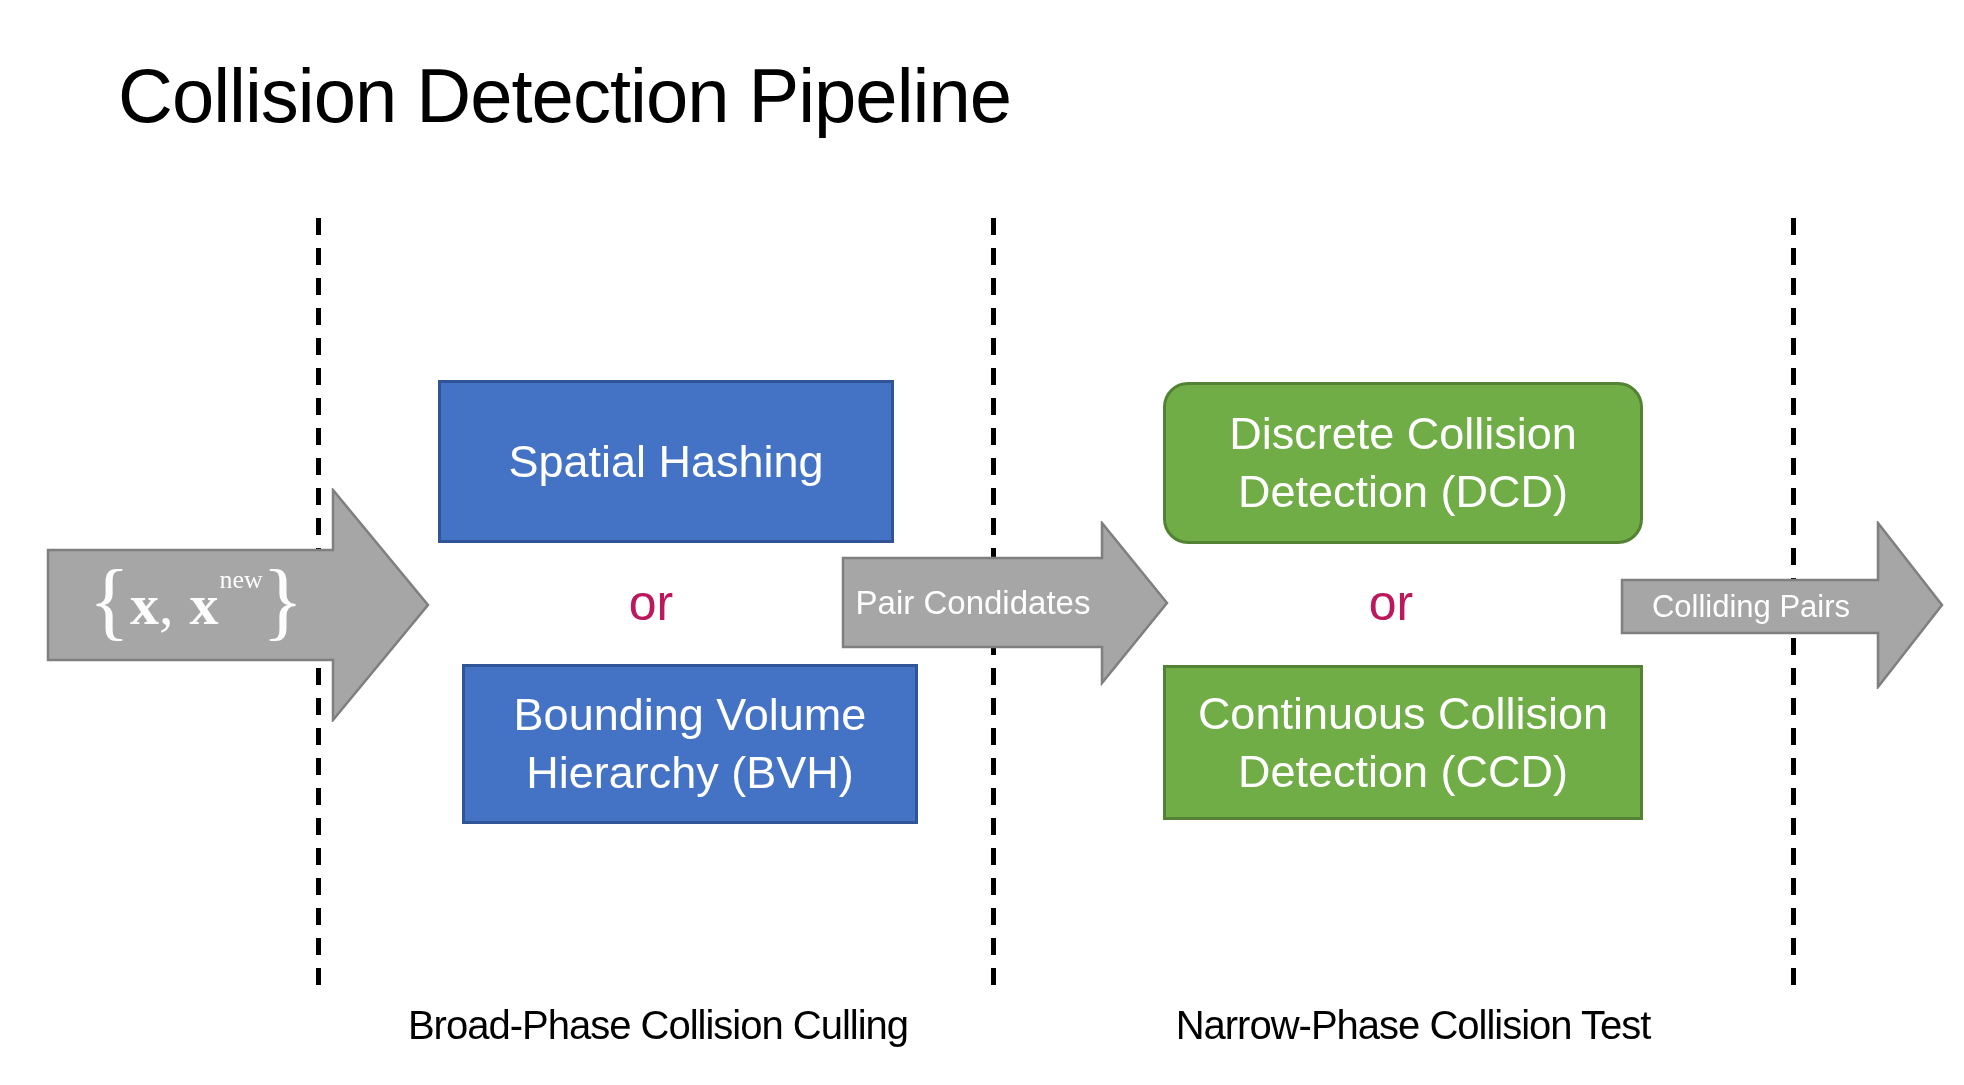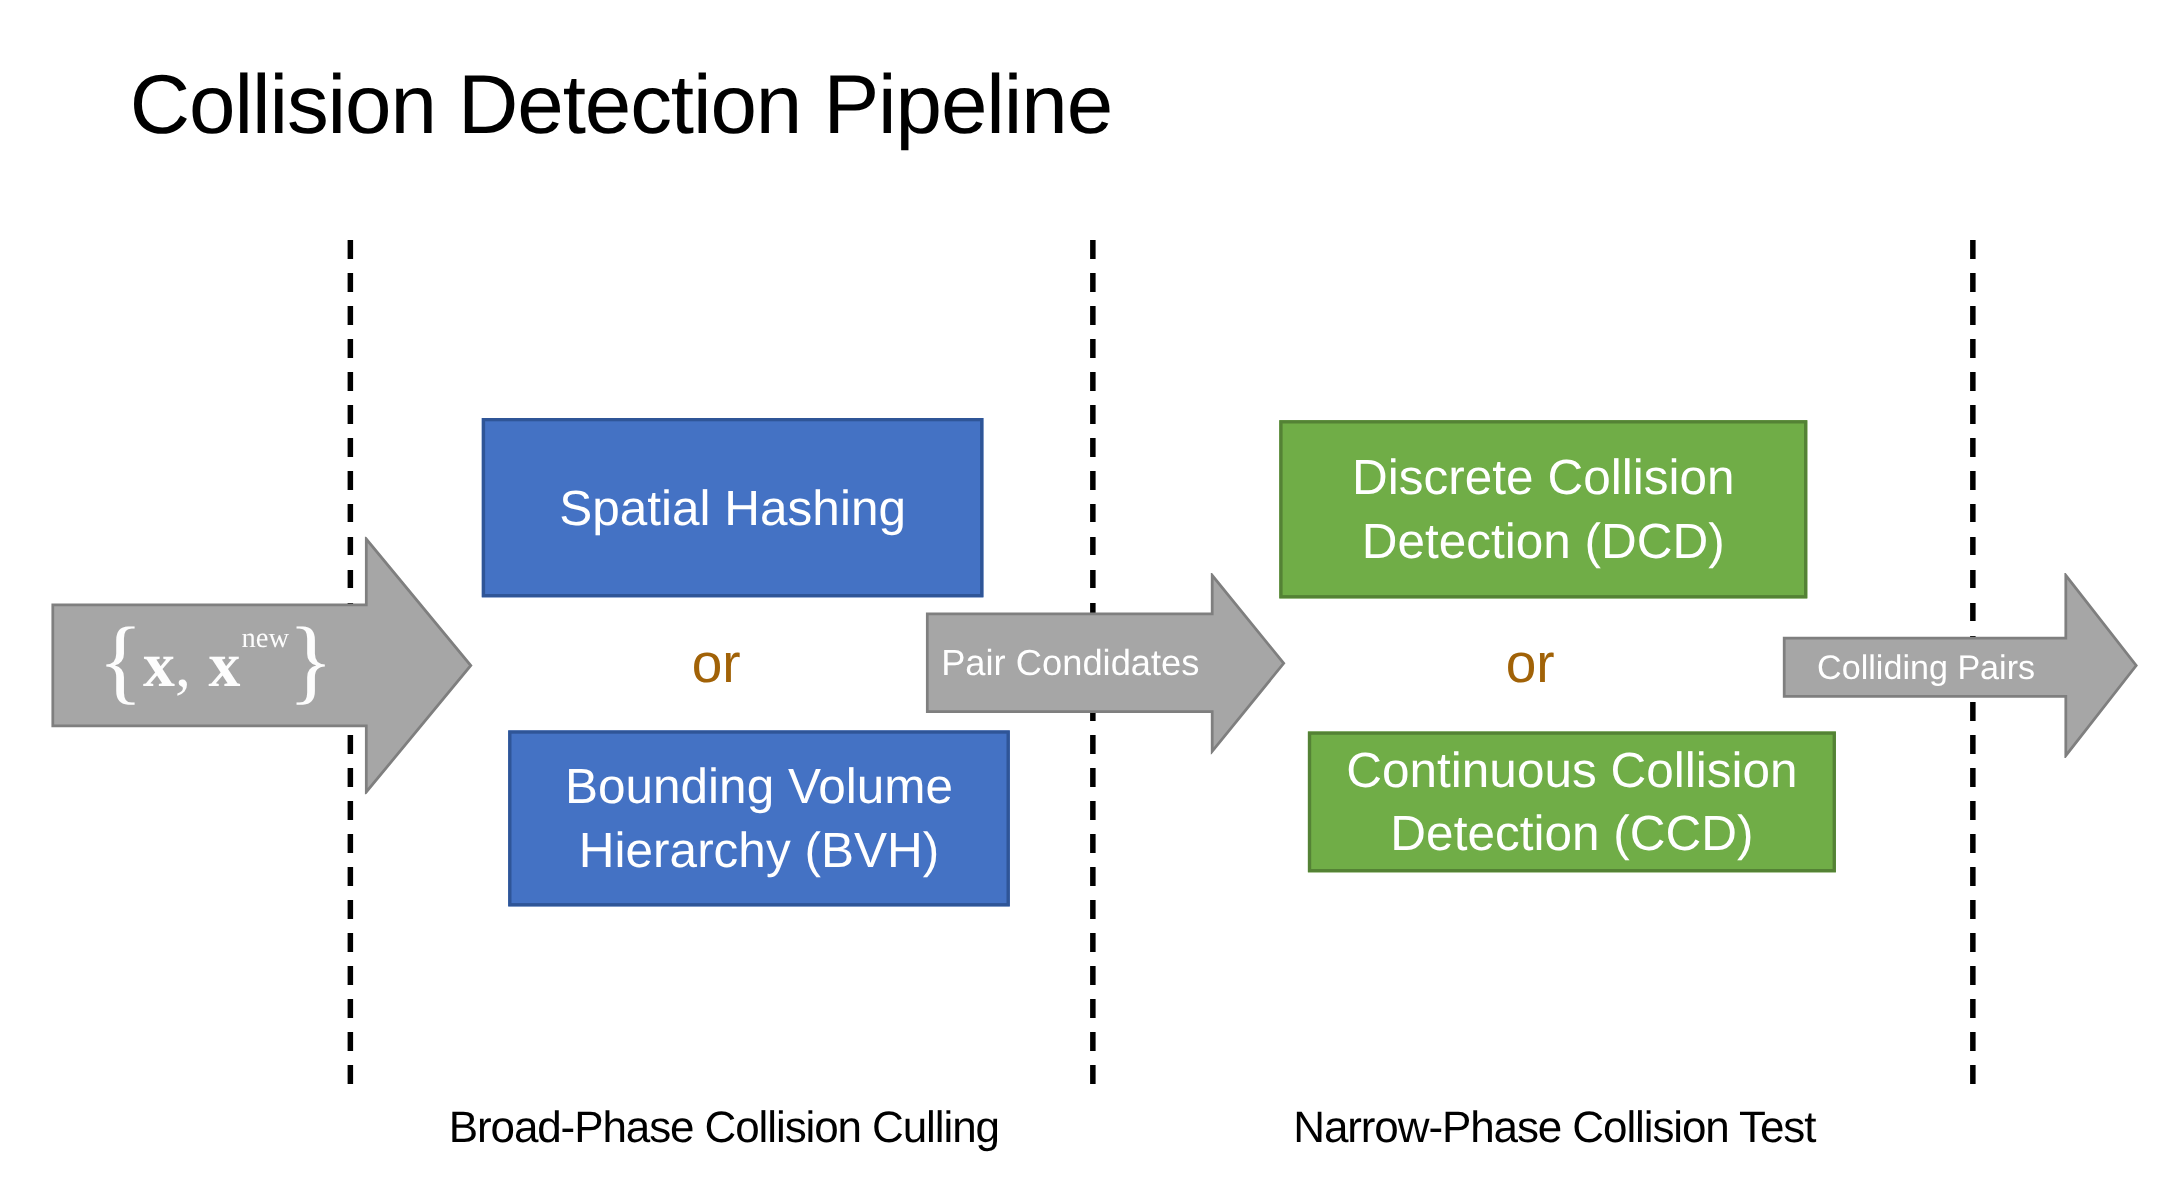--- a/index.html
+++ b/index.html
@@ -74,28 +74,28 @@
     color: #fff;
     font-size: 45px;
     line-height: 1.28;
     padding: 0 18px;
   }
   .box.blue  { background: var(--method-blue, #4472C4);  border: 3px solid var(--method-blue-border, #2F5597); }
   .box.green { background: var(--method-green, #70AD47); border: 3px solid var(--method-green-border, #548235); }
 
   .box-sh  { left: 438px;  top: 380px; width: 456px; height: 163px; }
   .box-bvh { left: 437px;  top: 664px; width: 456px; height: 160px; margin-left: 25px; }
-  .box-dcd { left: 1163px; top: 382px; width: 480px; height: 162px; }
-  .box-ccd { left: 1163px; top: 665px; width: 480px; height: 128px; margin-left: 26px; }
+  .box-dcd { left: 1163px; top: 382px; width: 480px; height: 162px; border-radius: 25px; }
+  .box-ccd { left: 1163px; top: 665px; width: 480px; height: 155px; }
 
   .or-label {
     position: absolute;
     transform: translateX(-50%);
     font-size: 50px;
-    color: #a16207;
+    color: #be185d;
     top: 574px;
   }
   .or-broad  { left: 651px; }
   .or-narrow { left: 1391px; }
 
   .phase-label {
     position: absolute;
     transform: translateX(-50%);
     top: 1003px;
     font-size: 40px;

